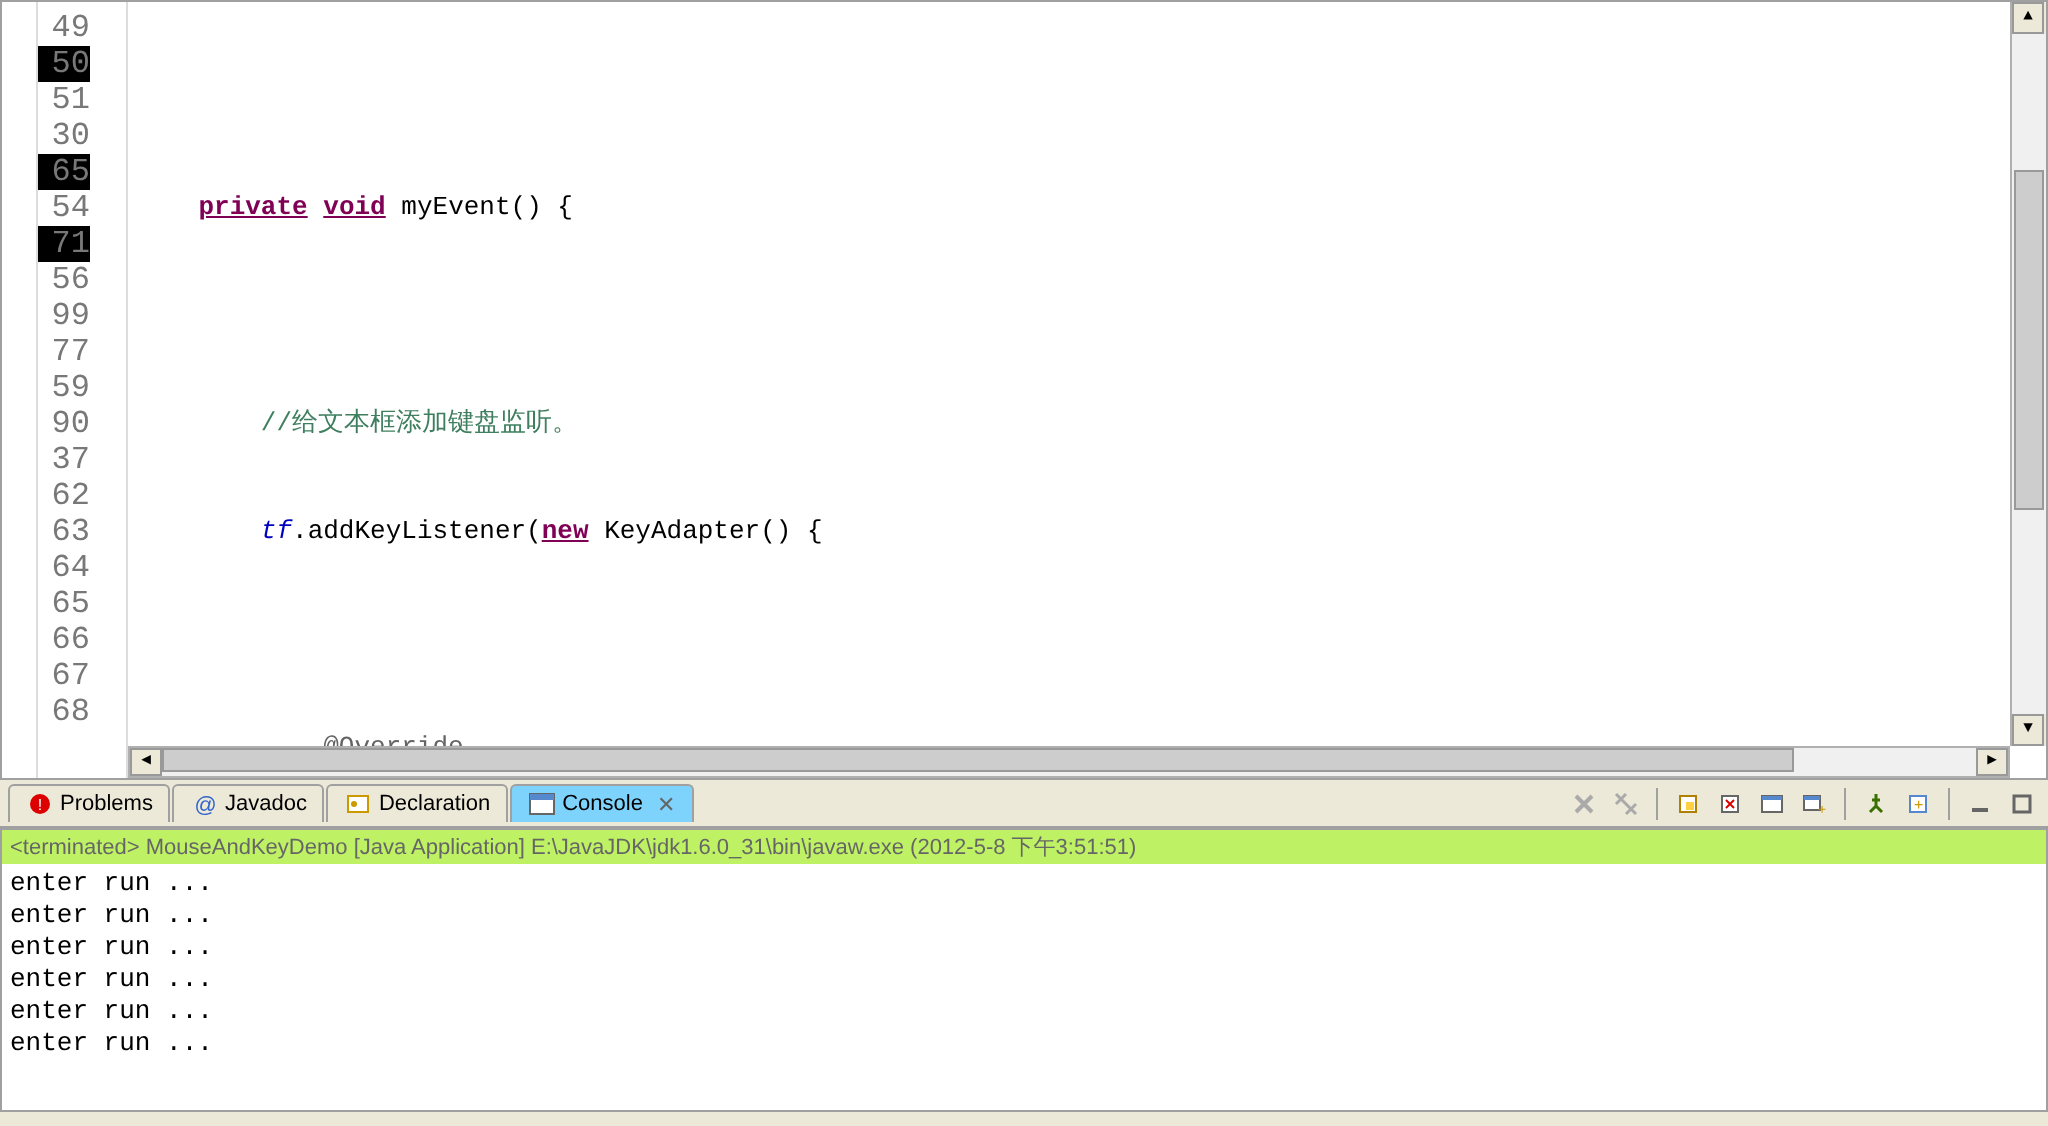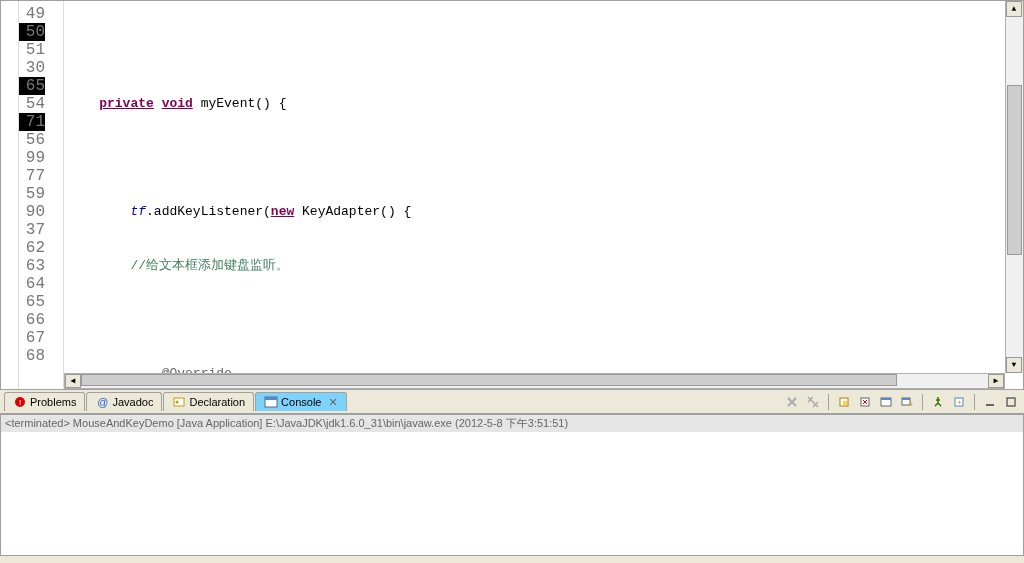--- a/index.html
+++ b/index.html
@@ -121,21 +121,21 @@
   background: #fff;
   border: 1px solid #a0a0a0;
   height: 142px;
   overflow: hidden;
 }
 .console-status {
   font-family: Tahoma, sans-serif;
   font-size: 11px;
   color: #666;
   padding: 1px 4px;
-  background: #e5e5e5;
+  background: #bef264;
 }
 .console-output {
   font-family: "Courier New", monospace;
   font-size: 13px;
   padding: 2px 4px;
   line-height: 16px;
   white-space: pre;
 }
 </style>
 </head>
@@ -163,22 +163,22 @@
     <div class="ln">65</div>
     <div class="ln">66</div>
     <div class="ln">67</div>
     <div class="ln">68</div>
   </div>
   <div class="folding-bar"></div>
   <div class="code-area">
     <div class="code-line"></div>
     <div class="code-line">    <span class="kw">private</span> <span class="kw">void</span><span> myEvent() {</span></div>
     <div class="code-line"></div>
+    <div class="code-line">        <span class="com">//给文本框添加键盘监听。</span></div>
     <div class="code-line">        <span class="fld">tf</span><span>.addKeyListener(</span><span class="kw">new</span><span> KeyAdapter() {</span></div>
-    <div class="code-line">        <span class="com">//给文本框添加键盘监听。</span></div>
     <div class="code-line"></div>
     <div class="code-line">            <span class="ann">@Override</span></div>
     
     
     
     
     
     
     
     
@@ -299,13 +299,19 @@
     <div class="tool-btn">
         <svg width="12" height="12">
           <rect x="2" y="2" width="8" height="8" fill="none" stroke="#666" stroke-width="1.5"></rect>
         </svg>
       </div>
   </div>
 </div>
 
 <div class="console-panel">
   <div class="console-status">&lt;terminated&gt; MouseAndKeyDemo [Java Application] E:\JavaJDK\jdk1.6.0_31\bin\javaw.exe (2012-5-8 下午3:51:51)</div>
+  <div class="console-output"><span>enter run ...</span>
+<span>enter run ...</span>
+<span>enter run ...</span>
+<span>enter run ...</span>
+<span>enter run ...</span>
+<span>enter run ...</span></div>
 </div>
 
 </body></html>

